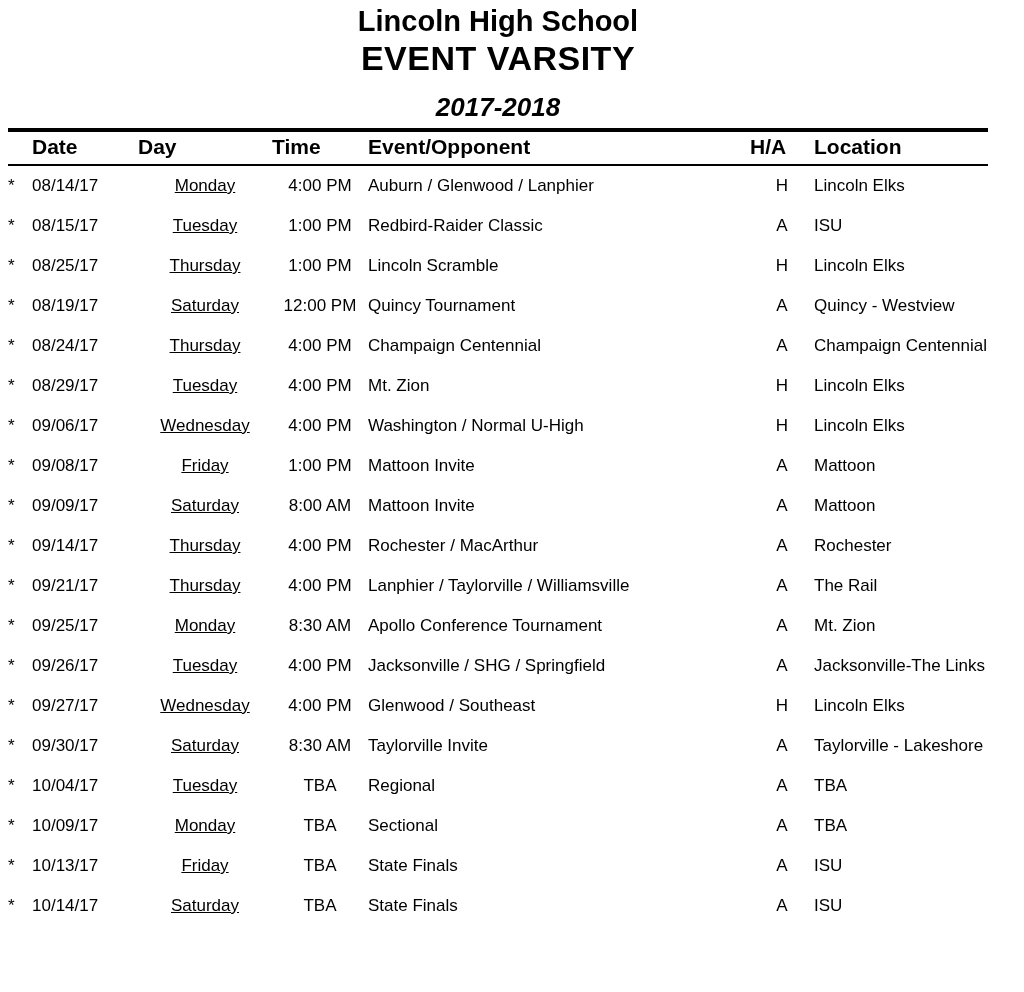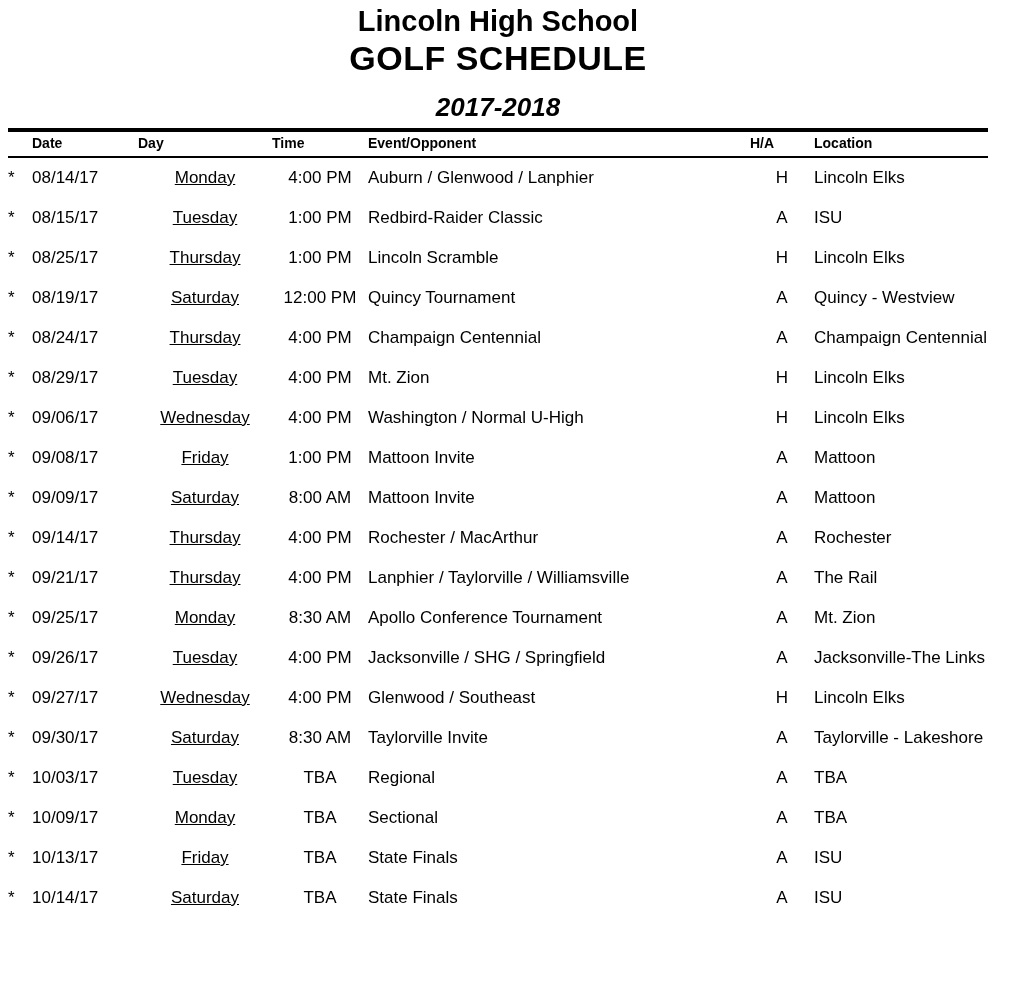--- a/index.html
+++ b/index.html
@@ -64,21 +64,21 @@
   }
 
   
   table.schedule {
     width: 1008px;
     margin: 0 8px;
     border-collapse: collapse;
     table-layout: fixed;
   }
   table.schedule th {
-    font-size: 14px;
+    font-size: 21px;
     font-weight: bold;
     padding: 3px 12px 5px 0;
     text-align: left;
     vertical-align: bottom;
   }
   table.schedule td {
     font-size: 17px;
     padding: 10px 0 10px 0;
     vertical-align: middle;
     white-space: nowrap;
@@ -108,21 +108,21 @@
   th.h-ha   { text-align: center; }
   th.h-loc  { text-align: left; padding-left: 6px; }
 </style>
 </head>
 <body>
 
 <div class="page">
 
   <div class="header">
     <div class="school-name">Lincoln High School</div>
-    <div class="doc-title">GOLF SCHEDULE</div>
+    <div class="doc-title">EVENT VARSITY</div>
     <div class="season">2017-2018</div>
   </div>
 
   <hr class="rule-thick">
 
   <table class="schedule">
     <colgroup>
       <col class="c-star">
       <col class="c-date">
       <col class="c-day">
@@ -287,21 +287,21 @@
           <td class="cell-star">*</td>
           <td class="cell-date">09/30/17</td>
           <td class="cell-day">Saturday</td>
           <td class="cell-time">8:30 AM</td>
           <td class="cell-evt">Taylorville Invite</td>
           <td class="cell-ha">A</td>
           <td class="cell-loc">Taylorville - Lakeshore</td>
         </tr>
         <tr>
           <td class="cell-star">*</td>
-          <td class="cell-date">10/03/17</td>
+          <td class="cell-date">10/04/17</td>
           <td class="cell-day">Tuesday</td>
           <td class="cell-time">TBA</td>
           <td class="cell-evt">Regional</td>
           <td class="cell-ha">A</td>
           <td class="cell-loc">TBA</td>
         </tr>
         <tr>
           <td class="cell-star">*</td>
           <td class="cell-date">10/09/17</td>
           <td class="cell-day">Monday</td>

